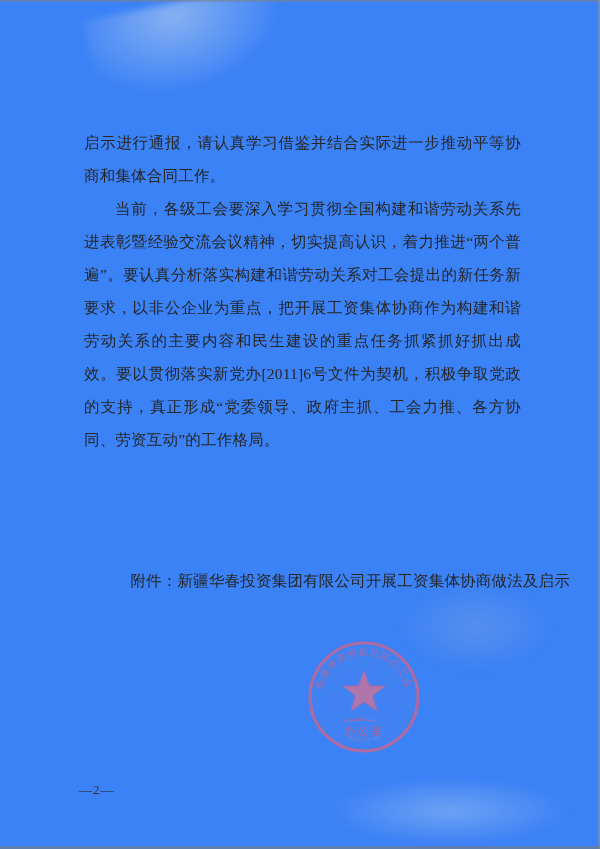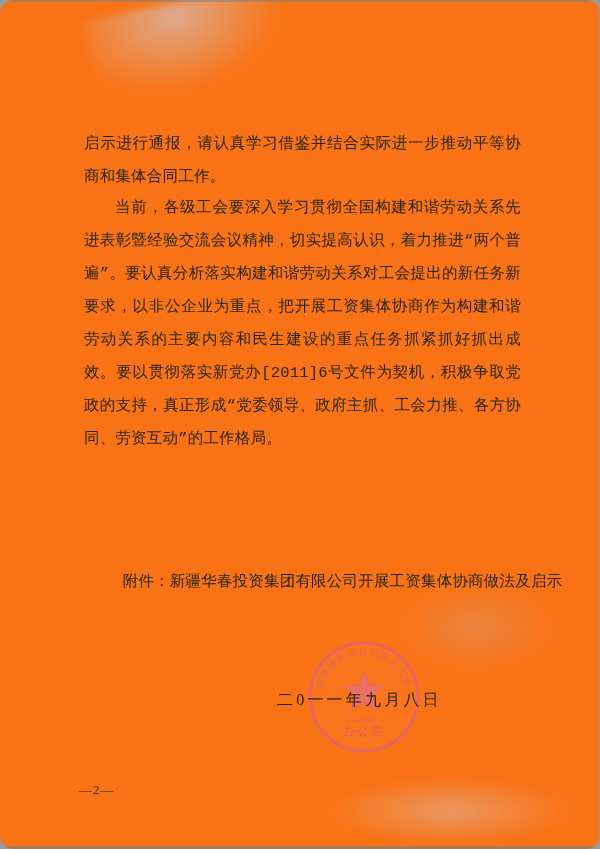--- a/index.html
+++ b/index.html
@@ -1,21 +1,20 @@
 <!DOCTYPE html>
 <html><head>
 <meta charset="utf-8">
 <style>
   html,body { margin:0; padding:0; background:#9a9a9a; }
   .page {
     position:relative; width:600px; height:849px; margin:0 auto;
-    background:#f97316; overflow:hidden;
+    background:#3b82f6; overflow:hidden;
     font-family:"Liberation Serif","DejaVu Serif",serif;
     color:#262626;
-    border-radius:14px;
   }
   
   .edge-top    { position:absolute; top:0; left:0; right:0; height:2px; background:rgba(125,130,136,0.55); }
   .edge-right  { position:absolute; top:0; right:0; bottom:0; width:2px; background:rgba(150,155,160,0.45); }
   .edge-bottom { position:absolute; left:0; right:0; bottom:0; height:3px; background:rgba(118,123,129,0.6); }
   .smudge-top {
     position:absolute; left:90px; top:0; width:200px; height:90px;
     background:radial-gradient(ellipse at 45% 15%, rgba(198,214,238,0.55), rgba(198,214,238,0) 70%);
     filter:blur(3px); transform:rotate(-12deg);
   }
@@ -29,26 +28,26 @@
     background:radial-gradient(ellipse, rgba(206,221,240,0.35), rgba(206,221,240,0) 72%);
     filter:blur(3px);
   }
   
   .textblock {
     position:absolute; left:84px; top:126px; width:437px;
     font-size:15.5px; line-height:33px; letter-spacing:0.2px;
     text-align:justify; text-justify:inter-character;
   }
   .textblock p { margin:0; }
-  .textblock p.indent { text-indent:31px;font-family:Liberation Mono, monospace; }
+  .textblock p.indent { text-indent:31px; }
   
   .attachment {
     position:absolute; left:115px; top:548px; width:408px;
     font-size:15.5px; line-height:33px; letter-spacing:0.2px;
-    padding-left:47px; text-indent:-47px; text-align:center;
+    padding-left:47px; text-indent:-47px; text-align:right;
   }
   
   .date-line {
     position:absolute; left:277px; top:690px;
     font-size:16px; letter-spacing:3.2px; white-space:nowrap; color:#242424;
   }
   
   .page-number {
     position:absolute; left:79px; top:782px;
     font-size:13px; letter-spacing:1px; color:#303030;
@@ -82,21 +81,20 @@
     <text font-size="9.2" fill="#dd5f7d" opacity="0.8" letter-spacing="1.5">
       <textPath href="#arcTop" startOffset="50%" text-anchor="middle">新疆维吾尔自治区总工会</textPath>
     </text>
     <text x="58" y="86" font-size="7" fill="#dd5f7d" text-anchor="middle" opacity="0.75">ئىشخانىسى</text>
     <text x="62" y="100" font-size="11.5" fill="#d95576" text-anchor="middle" opacity="0.85" letter-spacing="2">办公室</text>
     <text font-size="4.8" fill="#e287a0" opacity="0.6" letter-spacing="1">
       <textPath href="#arcBottom" startOffset="50%" text-anchor="middle">0101005104</textPath>
     </text>
   </svg>
 
-  <div class="date-line">二0一一年九月八日</div>
 
   <div class="page-number">—2—</div>
 
   <div class="edge-top"></div>
   <div class="edge-right"></div>
   <div class="edge-bottom"></div>
 
 </div>
 
 </body></html>

